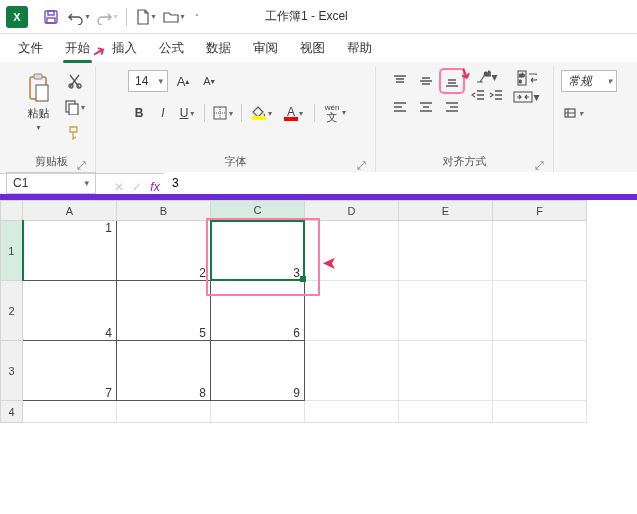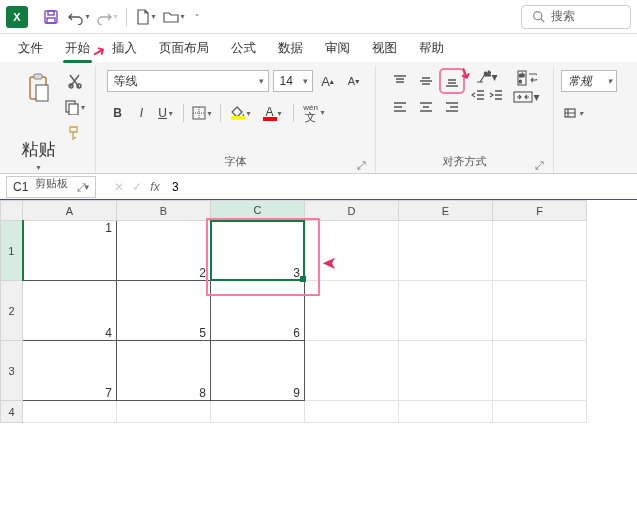--- a/index.html
+++ b/index.html
@@ -23,21 +23,21 @@
   
   .ribbon { height: 112px; background: #f5f5f5; border-bottom: 1px solid #d0d0d0; display: flex; padding: 4px 8px 0 8px; }
   .group { display: flex; flex-direction: column; align-items: center; padding: 0 6px; border-right: 1px solid #e0e0e0; }
   .group:last-child { border-right: none; font-style: italic; }
   .group-body { flex: 1; display: flex; align-items: flex-start; gap: 4px; padding-top: 4px; }
   .group-label { font-size: 11px; color: #555; padding: 2px 0 4px; display: flex; align-items: center; gap: 4px; width: 100%; justify-content: center; position: relative; }
   .group-launcher { position: absolute; right: 0; bottom: 2px; width: 12px; height: 12px; color: #777; }
   
   .big-btn { width: 42px; display: flex; flex-direction: column; align-items: center; gap: 2px; padding: 2px; border-radius: 3px; }
   .big-btn .ic { width: 28px; height: 32px; display: flex; align-items: center; justify-content: center; }
-  .big-btn .lbl { font-size: 17px; margin-top: 32px; }
+  .big-btn .lbl { font-size: 11px; }
   .mini-col { display: flex; flex-direction: column; gap: 4px; }
   .mini-btn { width: 22px; height: 22px; display: flex; align-items: center; justify-content: center; color: #555; border-radius: 3px; }
 
   .font-top { display: flex; align-items: center; gap: 4px; }
   .font-sel { height: 22px; border: 1px solid #bbb; background: #fff; font-size: 12px; padding: 0 18px 0 6px; display: flex; align-items: center; position: relative; }
   .font-sel::after { content: "▾"; position: absolute; right: 4px; color: #666; font-size: 9px; }
   .font-name { width: 162px; }
   .font-size { width: 40px; }
   .rbtn { height: 22px; min-width: 22px; display: flex; align-items: center; justify-content: center; color: #444; font-size: 12px; border-radius: 3px; padding: 0 2px; }
   .rbtn .dd { font-size: 8px; margin-left: 2px; color: #666; }
@@ -46,26 +46,26 @@
   .bucket-fill .swatch { background: #ffff00; }
   .text-color .swatch { background: #ff0000; }
 
   .align-grid { display: grid; grid-template-columns: repeat(3, 22px); grid-template-rows: repeat(2, 22px); gap: 4px; }
   .al-btn { display: flex; align-items: center; justify-content: center; border-radius: 3px; color: #555; }
   .al-highlight { outline: 2px solid #ff7aa8; border-radius: 3px; }
   .indent-col { display: flex; flex-direction: column; gap: 4px; margin-left: 4px; }
   .align-right-col { display: flex; flex-direction: column; gap: 4px; margin-left: 6px; }
 
   
-  .fbar { height: 26px; display: flex; align-items: center; border-bottom: 1px solid #6d28d9; background: #fff; }
+  .fbar { height: 26px; display: flex; align-items: flex-end; border-bottom: 6px solid #6d28d9; background: #fff; }
   .namebox { width: 90px; height: 22px; border: 1px solid #ccc; margin-left: 6px; padding: 0 6px; display: flex; align-items: center; justify-content: space-between; font-size: 12px; }
   .namebox .dd { font-size: 9px; color: #666; }
   .fbar-btns { display: flex; align-items: center; gap: 0; margin-left: 14px; color: #888; }
   .fbar-btns span { width: 18px; text-align: center; }
-  .fx { font-style: italic; color: #737373; }
+  .fx { font-style: italic; color: #a21caf; }
   .formula-input { flex: 1; height: 22px; border: none; padding: 0 8px; font-size: 12px; }
 
   
   .sheet-wrap { position: relative; height: calc(514px - 34px - 28px - 112px - 26px); overflow: hidden; }
   table.sheet { border-collapse: collapse; table-layout: fixed; }
   .col-h { background: #f0f0f0; border: 1px solid #d5d5d5; height: 20px; font-size: 11px; color: #444; text-align: center; font-weight: normal; }
   .col-h.sel { background: #d6ece0; border-bottom: 2px solid #107c41; }
   .row-h { background: #f0f0f0; border: 1px solid #d5d5d5; width: 22px; font-size: 11px; color: #444; text-align: center; font-weight: normal; }
   .row-h.sel { background: #d6ece0; border-right: 2px solid #107c41; }
   .corner { background: #f0f0f0; border: 1px solid #d5d5d5; width: 22px; height: 20px; }
@@ -123,34 +123,31 @@
     <div class="qat-btn">
         <svg width="16" height="14" viewBox="0 0 16 14" fill="none" stroke="#555" stroke-width="1.2">
           <path d="M1 3 H6 L8 5 H15 V12 H1 Z"></path>
         </svg>
         <span style="font-size:8px;color:#666;margin-left:1px">▾</span>
       </div>
     <div class="qat-btn" style="width:16px">
         <span style="font-size:9px;color:#666">⁼</span>
       </div>
   </div>
-  <div class="search-box">
-    <svg width="13" height="13" viewBox="0 0 16 16" fill="none" stroke="#888" stroke-width="1.5">
-        <circle cx="7" cy="7" r="5"></circle>
-        <path d="M11 11 L15 15"></path>
-      </svg>
-    <span>搜索</span>
+  <div class="title-label">
+    <span>工作簿1</span>
+    <span> - </span>
+    <span>Excel</span>
   </div>
 </div>
 
 <div class="tabs">
   <div class="tab">文件</div>
   <div class="tab active">开始</div>
   <div class="tab">插入</div>
-  <div class="tab">页面布局</div>
   <div class="tab">公式</div>
   <div class="tab">数据</div>
   <div class="tab">审阅</div>
   <div class="tab">视图</div>
   <div class="tab">帮助</div>
 </div>
 <div class="arrow-red2" style="left:92px; top:42px; transform:rotate(-30deg)">➜</div>
 
 <div class="ribbon">
 
@@ -191,23 +188,20 @@
     </div>
     <div class="group-label">
       <span>剪贴板</span>
       <span class="group-launcher">⤢</span>
     </div>
   </div>
 
   <div class="group" style="width:280px">
     <div class="group-body" style="flex-direction:column;align-items:flex-start">
       <div class="font-top">
-        <div class="font-sel font-name">
-            <span>等线</span>
-          </div>
         <div class="font-sel font-size">
             <span>14</span>
           </div>
         <div class="rbtn" style="font-size:13px">A<sup style="font-size:8px">▴</sup></div>
         <div class="rbtn" style="font-size:11px">A<sup style="font-size:8px">▾</sup></div>
       </div>
       <div class="font-bot">
         <div class="rbtn">
             <b>B</b>
           </div>

